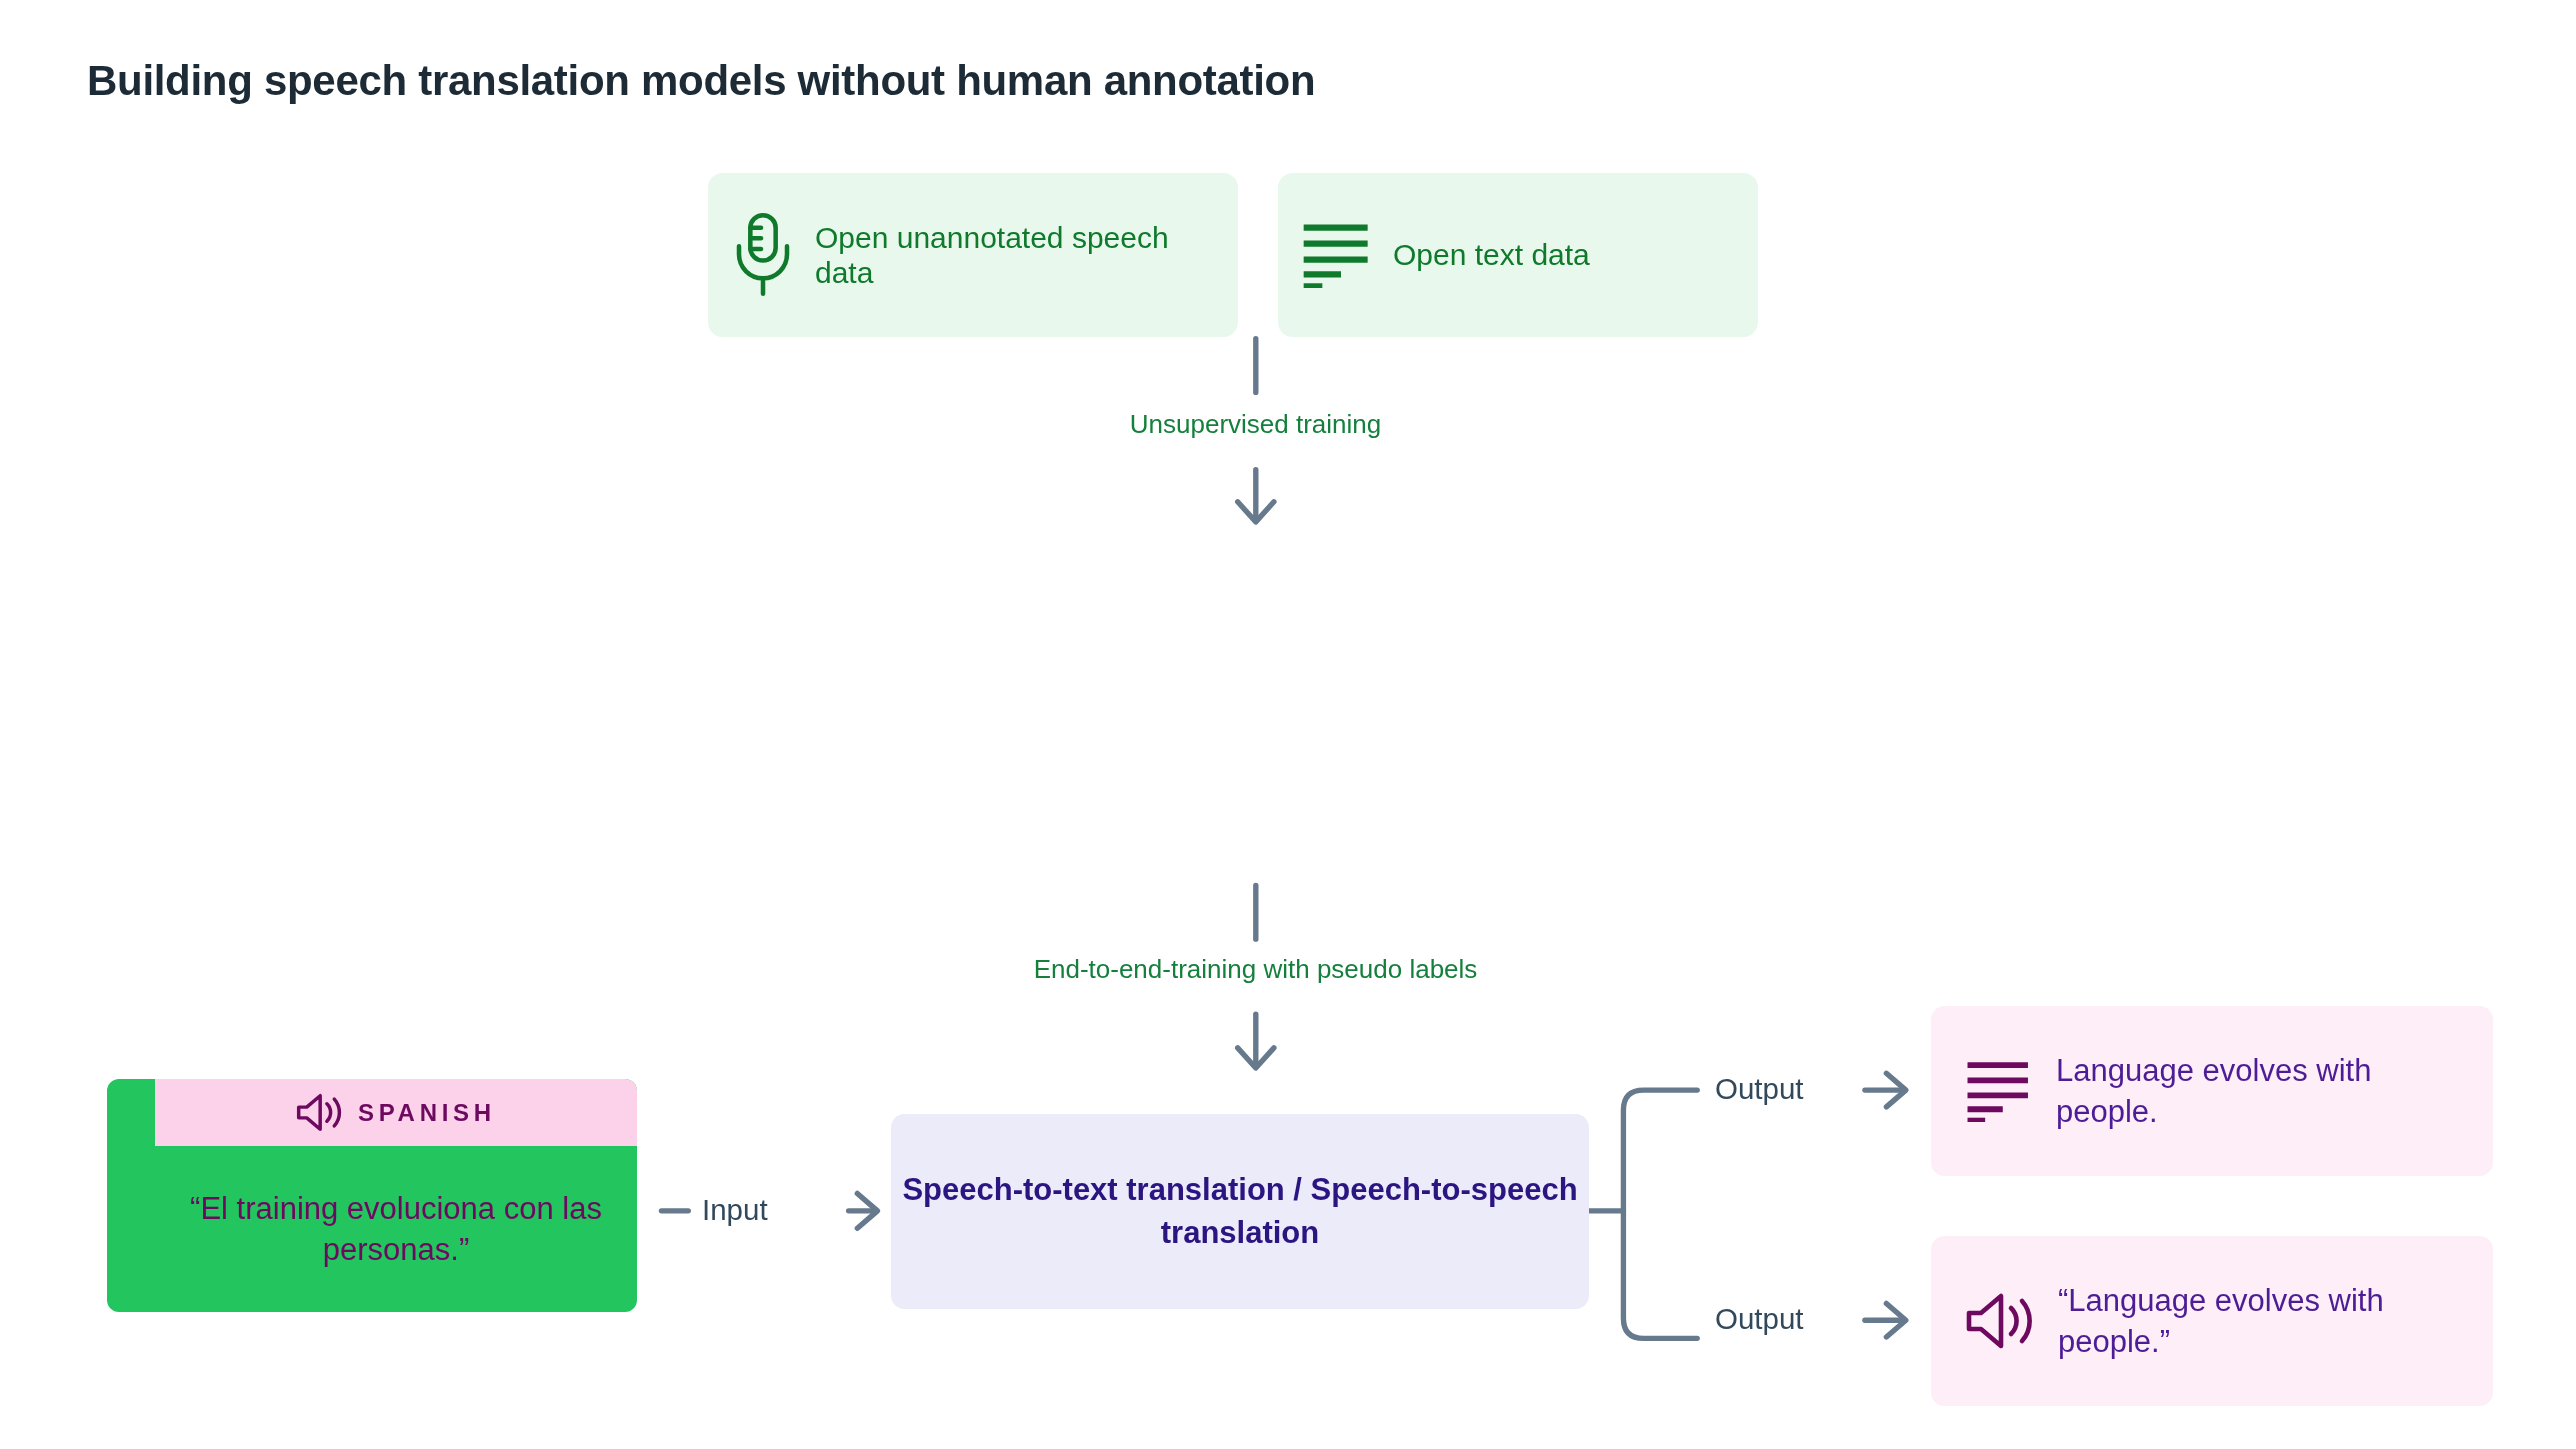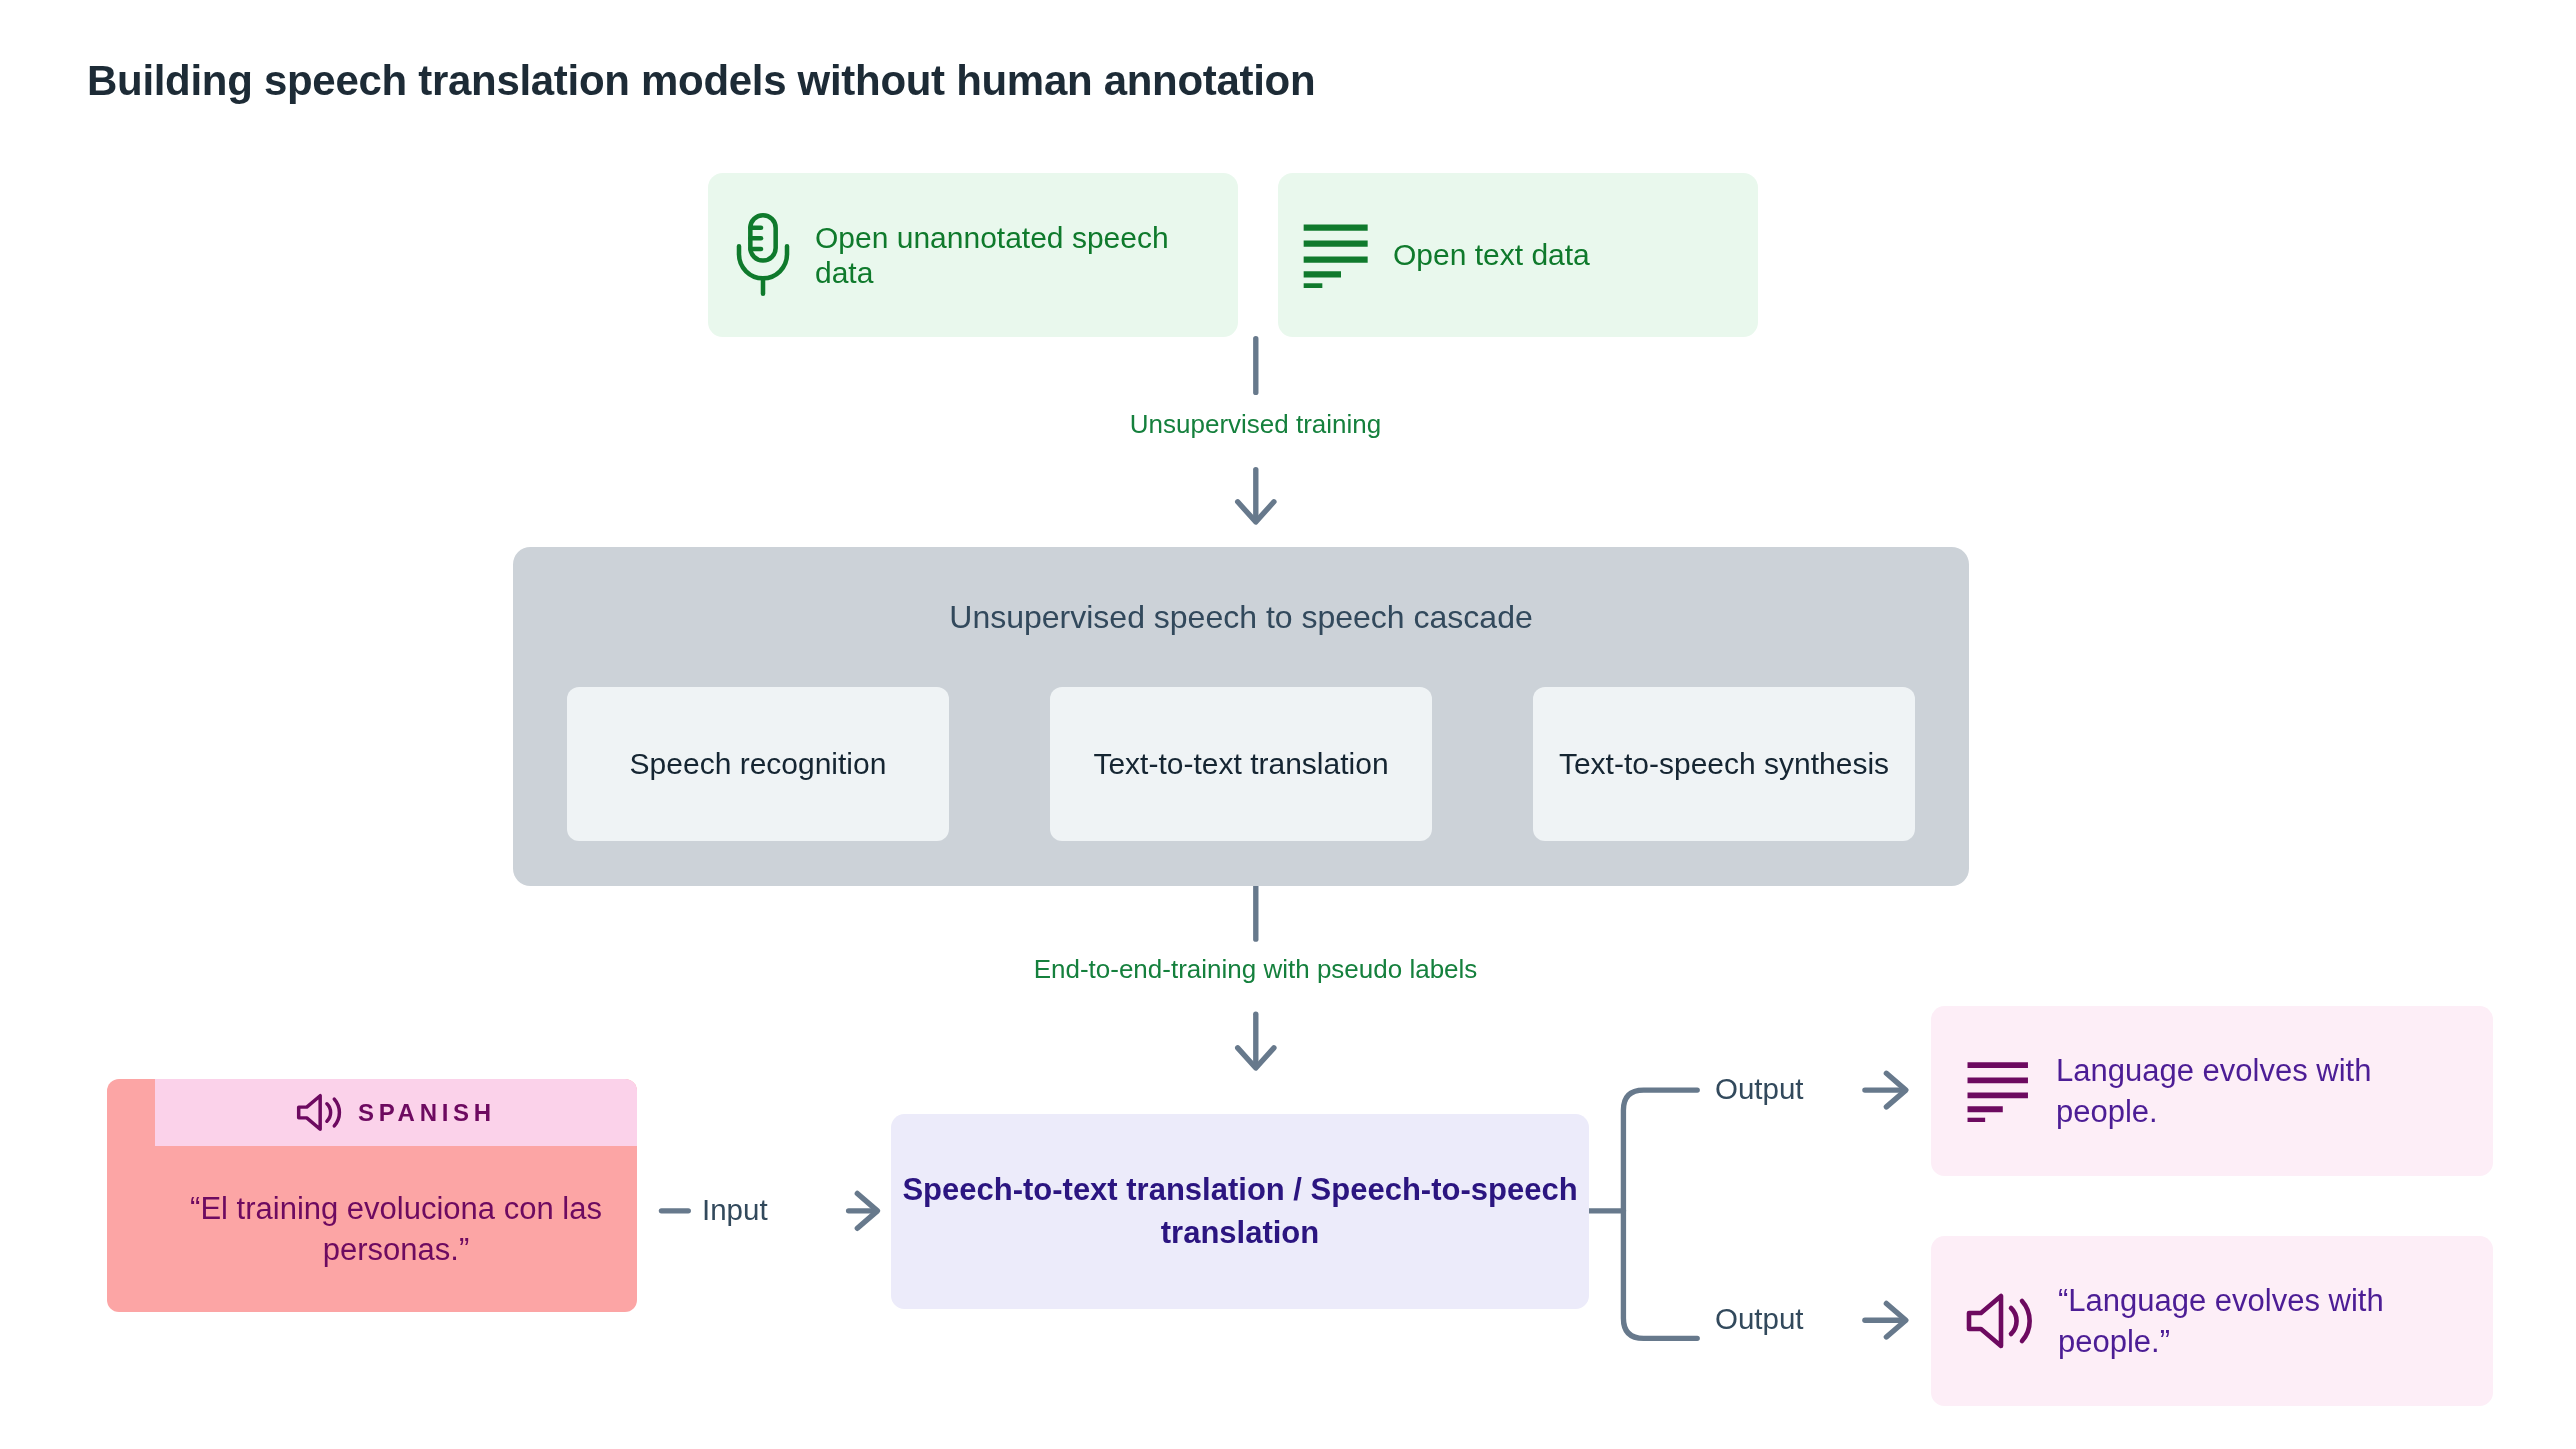--- a/index.html
+++ b/index.html
@@ -106,21 +106,21 @@
     font-size: 31px;
     font-weight: 600;
     line-height: 1.37;
     border-radius: 13.4px;
   }
 
   
   .lang-card {
     border-radius: 12px;
     overflow: hidden;
-    background: #fca5a5;
+    background: #22c55e;
     padding-left: 48px;
   }
   .lang-head {
     height: 67px;
     background: #fbd2ea;
     display: flex;
     align-items: center;
     justify-content: center;
     gap: 14.8px;
   }
@@ -250,28 +250,20 @@
           <line x1="2" y1="39" x2="30" y2="39"></line>
           <line x1="2" y1="48" x2="16" y2="48"></line>
         </g>
       </svg>
     </span>
     <span class="src-label">Open text data</span>
   </div>
 
   <div class="conn-label center" style="left:920px; top:409px; width:671px;">Unsupervised training</div>
 
-  <div class="card cascade" style="left:513px; top:547px; width:1456px; height:339px;">
-    <div class="cascade-title">Unsupervised speech to speech cascade</div>
-    <div class="cascade-cards">
-      <div class="cascade-card">Speech recognition</div>
-      <div class="cascade-card">Text-to-text translation</div>
-      <div class="cascade-card">Text-to-speech synthesis</div>
-    </div>
-  </div>
 
   <div class="conn-label center" style="left:786px; top:954px; width:939px;">End-to-end-training with pseudo labels</div>
 
   <div class="card lang-card" style="left:107px; top:1079px; width:530px; height:233px;">
     <div class="lang-head">
       <span class="icon">
         <svg width="47" height="39" viewBox="0 0 35 29" xmlns="http://www.w3.org/2000/svg">
           <g stroke="#6d0a60" stroke-width="2.6" fill="none" stroke-linejoin="round" stroke-linecap="round">
             <path d="M2,10.5 h6 L18,2 v25 L8,18.5 H2 z"></path>
             <path d="M23,8 a9,9 0 0 1 0,13"></path>

